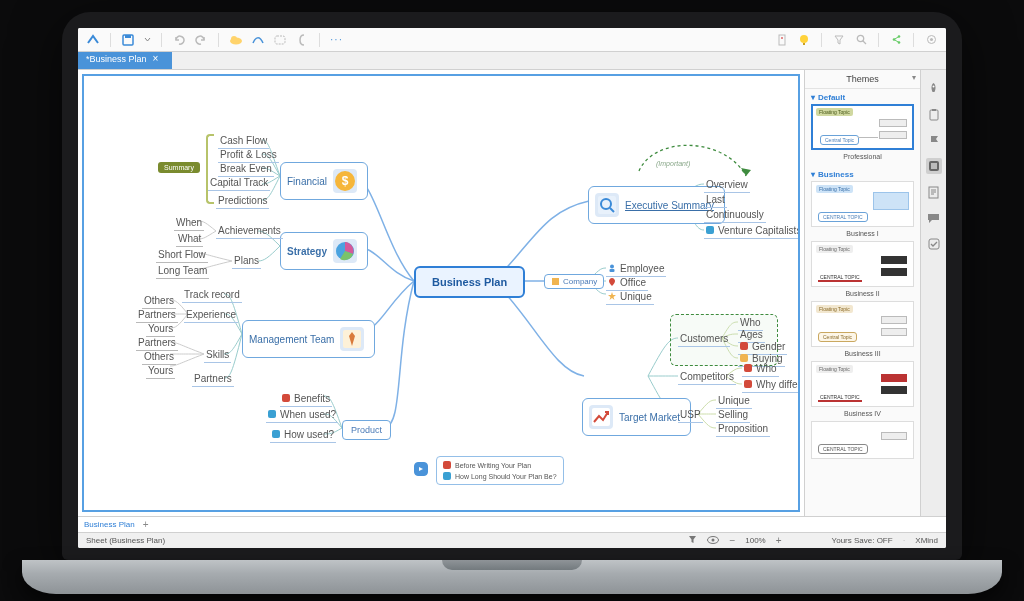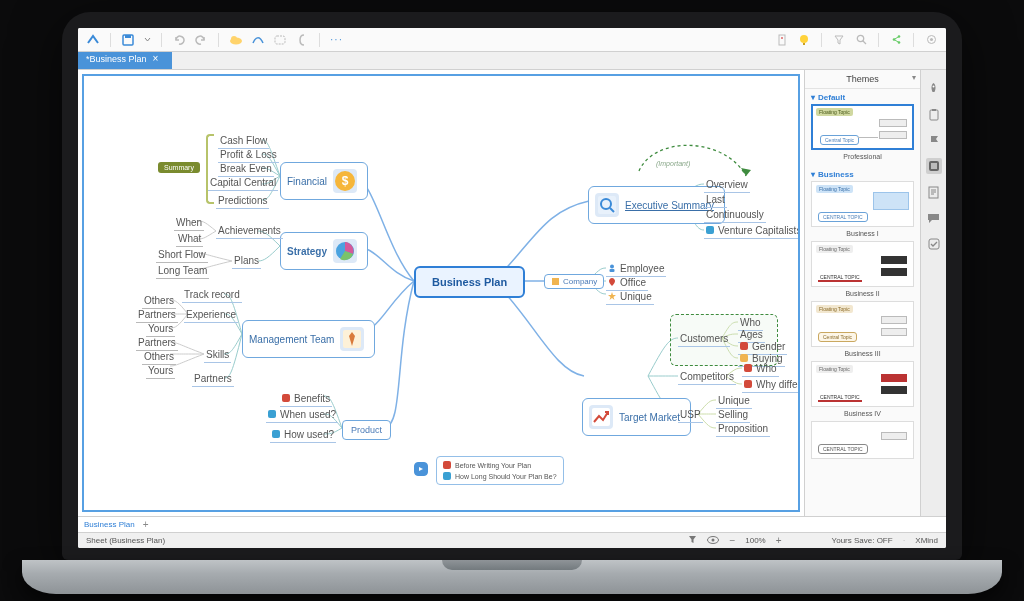--- a/index.html
+++ b/index.html
@@ -566,21 +566,21 @@
             <div class="sub" style="left:134px;top:58px">
                 <span>Cash Flow</span>
               </div>
             <div class="sub" style="left:134px;top:72px">
                 <span>Profit &amp; Loss</span>
               </div>
             <div class="sub" style="left:134px;top:86px">
                 <span>Break Even</span>
               </div>
             <div class="sub" style="left:124px;top:100px">
-                <span>Capital Central</span>
+                <span>Capital Track</span>
               </div>
             <div class="sub" style="left:132px;top:118px">
                 <span>Predictions</span>
               </div>
 
             <div class="topic" style="left:196px; top:156px;font-weight:bold;">
               <span>Strategy</span>
               <span class="tpicon">
                 <svg width="22" height="22">
                     <circle cx="11" cy="11" r="9" fill="#4aa3e0"></circle>

